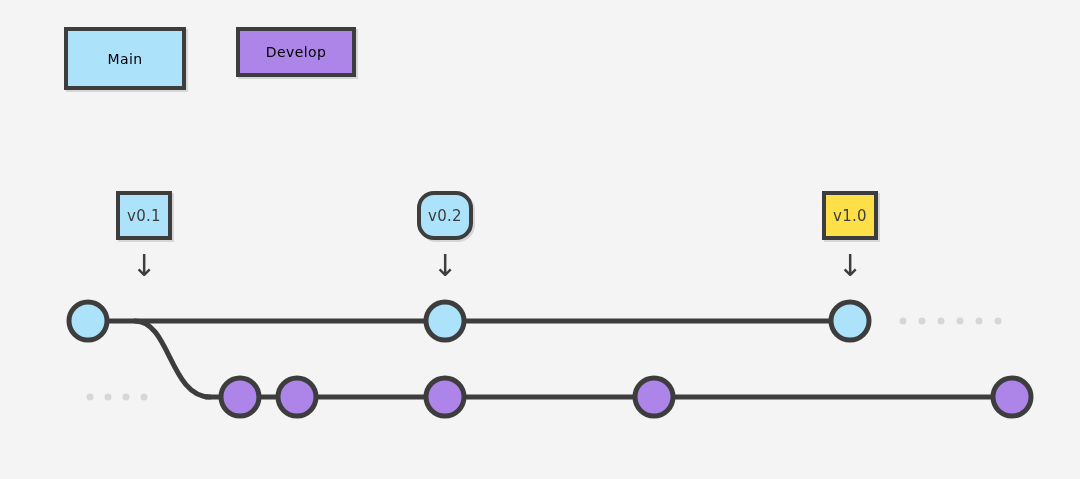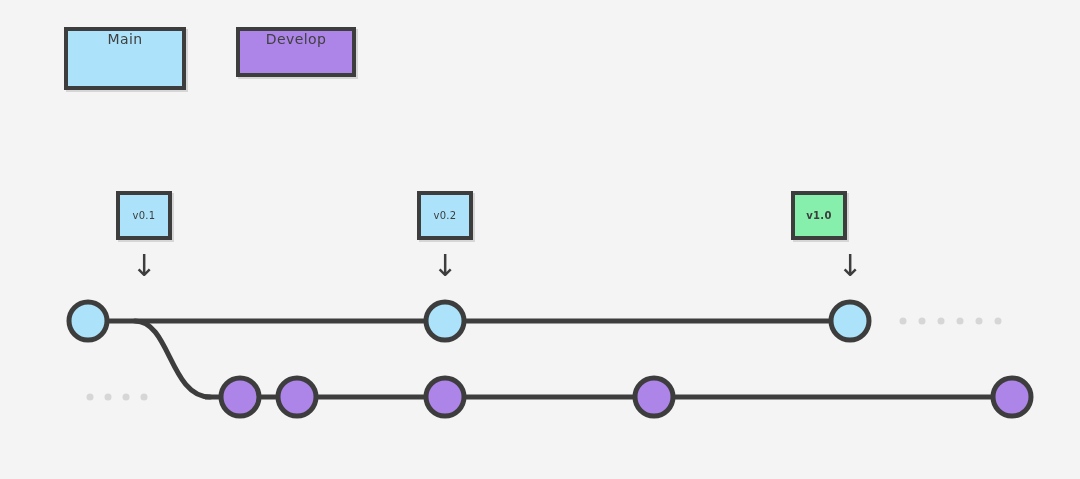--- a/index.html
+++ b/index.html
@@ -23,34 +23,35 @@
     left: 0;
     top: 0;
     width: 1080px;
     height: 479px;
   }
   .legend-box {
     position: absolute;
     box-sizing: border-box;
     border: 4px solid #3d3d3d;
     display: flex;
+    align-items: center;
     justify-content: center;
     font-size: 14px;
-    color: #404040;
+    color: #000000;
     letter-spacing: 0.4px;
     box-shadow: 2px 2px 0 rgba(0,0,0,0.12);
   }
   .tag-box {
     position: absolute;
     box-sizing: border-box;
     border: 4px solid #3d3d3d;
     display: flex;
     align-items: center;
     justify-content: center;
-    font-size: 10px;
+    font-size: 15px;
     color: #3d3d3d;
     letter-spacing: 0.3px;
     box-shadow: 2px 2px 0 rgba(0,0,0,0.12);
   }
   .tag-arrow {
     position: absolute;
     color: #3d3d3d;
     font-size: 30px;
     line-height: 1;
     font-family: "DejaVu Sans", sans-serif;
@@ -101,23 +102,23 @@
       </div>
       <div class="legend-box" style="left: 236px; top: 27px; width: 120px; height: 50px; background: rgb(173, 132, 232);">
         <span>Develop</span>
       </div>
     </div>
   <div id="tag-layer">
       <div class="tag-box" style="left: 116px; top: 191px; width: 56px; height: 49px; background: rgb(172, 227, 250);">
         <span>v0.1</span>
       </div>
       <div class="tag-arrow" style="left: 130px; top: 251px; width: 28px;">↓</div>
-      <div class="tag-box" style="left: 417px; top: 191px; width: 56px; height: 49px; background: rgb(172, 227, 250);">
+      <div class="tag-box" style="left: 417px; top: 191px; width: 56px; height: 49px; background: rgb(172, 227, 250); border-radius: 17px;">
         <span>v0.2</span>
       </div>
       <div class="tag-arrow" style="left: 431px; top: 251px; width: 28px;">↓</div>
-      <div class="tag-box" style="left: 791px; top: 191px; width: 56px; height: 49px; background: #86efac; font-weight: bold;">
+      <div class="tag-box" style="left: 822px; top: 191px; width: 56px; height: 49px; background: #fde047;">
         <span>v1.0</span>
       </div>
       <div class="tag-arrow" style="left: 836px; top: 251px; width: 28px;">↓</div>
     </div>
 
 </div>
 
 </body></html>

